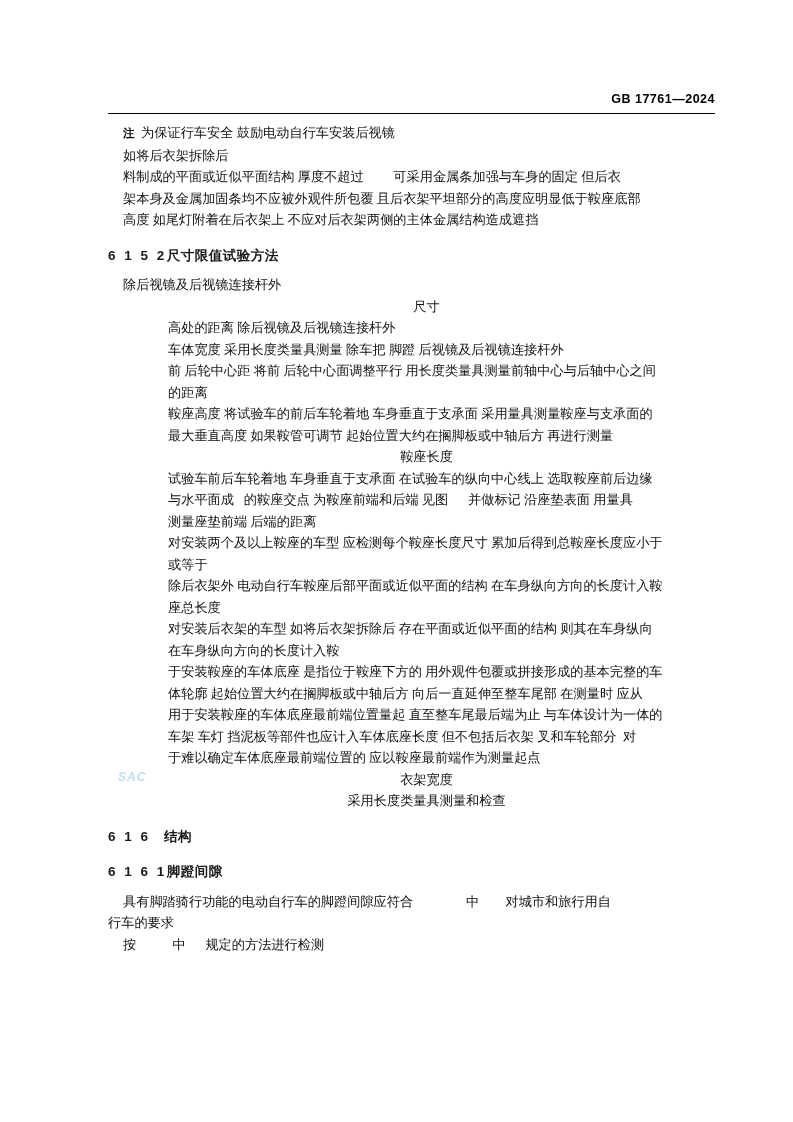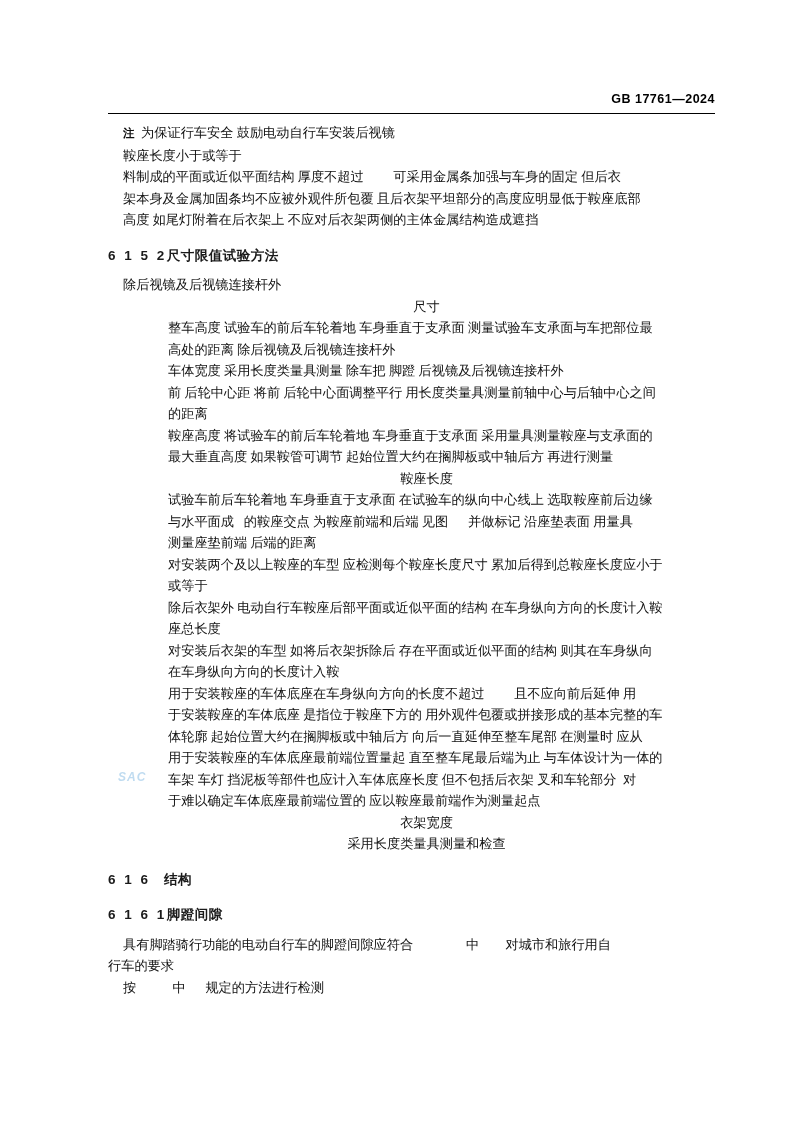--- a/index.html
+++ b/index.html
@@ -101,45 +101,43 @@
 </head>
 <body>
 
 <div class="page">
 
   <div class="header">GB 17761—2024</div>
   <div class="header-rule"></div>
 
   <div class="content" id="content">
       <div class="line i3"><span class="note-label">注</span><span>  为保证行车安全 鼓励电动自行车安装后视镜</span></div>
-      <div class="line i3">鞍座长度小于或等于</div>
+      <div class="line i3">如将后衣架拆除后</div>
       <div class="line i3">料制成的平面或近似平面结构 厚度不超过         可采用金属条加强与车身的固定 但后衣</div>
       <div class="line i3">架本身及金属加固条均不应被外观件所包覆 且后衣架平坦部分的高度应明显低于鞍座底部</div>
       <div class="line i3">高度 如尾灯附着在后衣架上 不应对后衣架两侧的主体金属结构造成遮挡</div>
       <div class="heading"><span class="num">6 1 5 2</span><span class="txt">尺寸限值试验方法</span></div>
       <div class="line i3">除后视镜及后视镜连接杆外</div>
       <div class="line i1">尺寸</div>
-      <div class="line i2">整车高度 试验车的前后车轮着地 车身垂直于支承面 测量试验车支承面与车把部位最</div>
       <div class="line i2">高处的距离 除后视镜及后视镜连接杆外</div>
       <div class="line i2">车体宽度 采用长度类量具测量 除车把 脚蹬 后视镜及后视镜连接杆外</div>
       <div class="line i2">前 后轮中心距 将前 后轮中心面调整平行 用长度类量具测量前轴中心与后轴中心之间</div>
       <div class="line i2">的距离</div>
       <div class="line i2">鞍座高度 将试验车的前后车轮着地 车身垂直于支承面 采用量具测量鞍座与支承面的</div>
       <div class="line i2">最大垂直高度 如果鞍管可调节 起始位置大约在搁脚板或中轴后方 再进行测量</div>
       <div class="line i1">鞍座长度</div>
       <div class="line i2">试验车前后车轮着地 车身垂直于支承面 在试验车的纵向中心线上 选取鞍座前后边缘</div>
       <div class="line i2">与水平面成   的鞍座交点 为鞍座前端和后端 见图      并做标记 沿座垫表面 用量具</div>
       <div class="line i2">测量座垫前端 后端的距离</div>
       <div class="line i2">对安装两个及以上鞍座的车型 应检测每个鞍座长度尺寸 累加后得到总鞍座长度应小于</div>
       <div class="line i2">或等于</div>
       <div class="line i2">除后衣架外 电动自行车鞍座后部平面或近似平面的结构 在车身纵向方向的长度计入鞍</div>
       <div class="line i2">座总长度</div>
       <div class="line i2">对安装后衣架的车型 如将后衣架拆除后 存在平面或近似平面的结构 则其在车身纵向</div>
       <div class="line i2">在车身纵向方向的长度计入鞍</div>
-      <div class="line i2">用于安装鞍座的车体底座在车身纵向方向的长度不超过         且不应向前后延伸 用</div>
       <div class="line i2">于安装鞍座的车体底座 是指位于鞍座下方的 用外观件包覆或拼接形成的基本完整的车</div>
       <div class="line i2">体轮廓 起始位置大约在搁脚板或中轴后方 向后一直延伸至整车尾部 在测量时 应从</div>
       <div class="line i2">用于安装鞍座的车体底座最前端位置量起 直至整车尾最后端为止 与车体设计为一体的</div>
       <div class="line i2">车架 车灯 挡泥板等部件也应计入车体底座长度 但不包括后衣架 叉和车轮部分  对</div>
       <div class="line i2">于难以确定车体底座最前端位置的 应以鞍座最前端作为测量起点</div>
       <div class="line i1">衣架宽度</div>
       <div class="line i1">采用长度类量具测量和检查</div>
       <div class="heading"><span class="num">6 1 6</span><span class="txt">结构</span></div>
       <div class="heading"><span class="num">6 1 6 1</span><span class="txt">脚蹬间隙</span></div>
       <div class="line i3">具有脚踏骑行功能的电动自行车的脚蹬间隙应符合                中        对城市和旅行用自</div>

